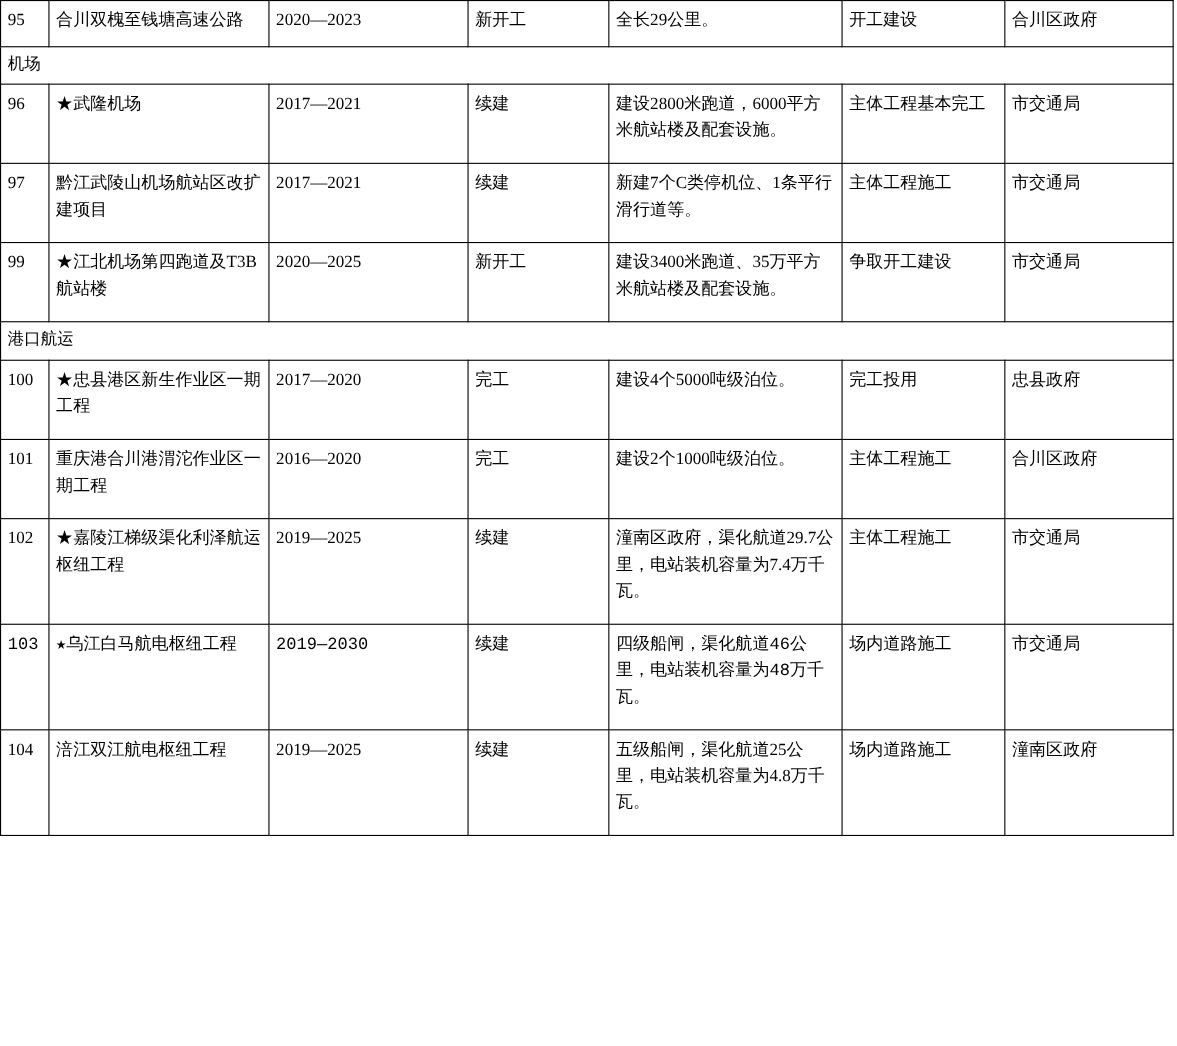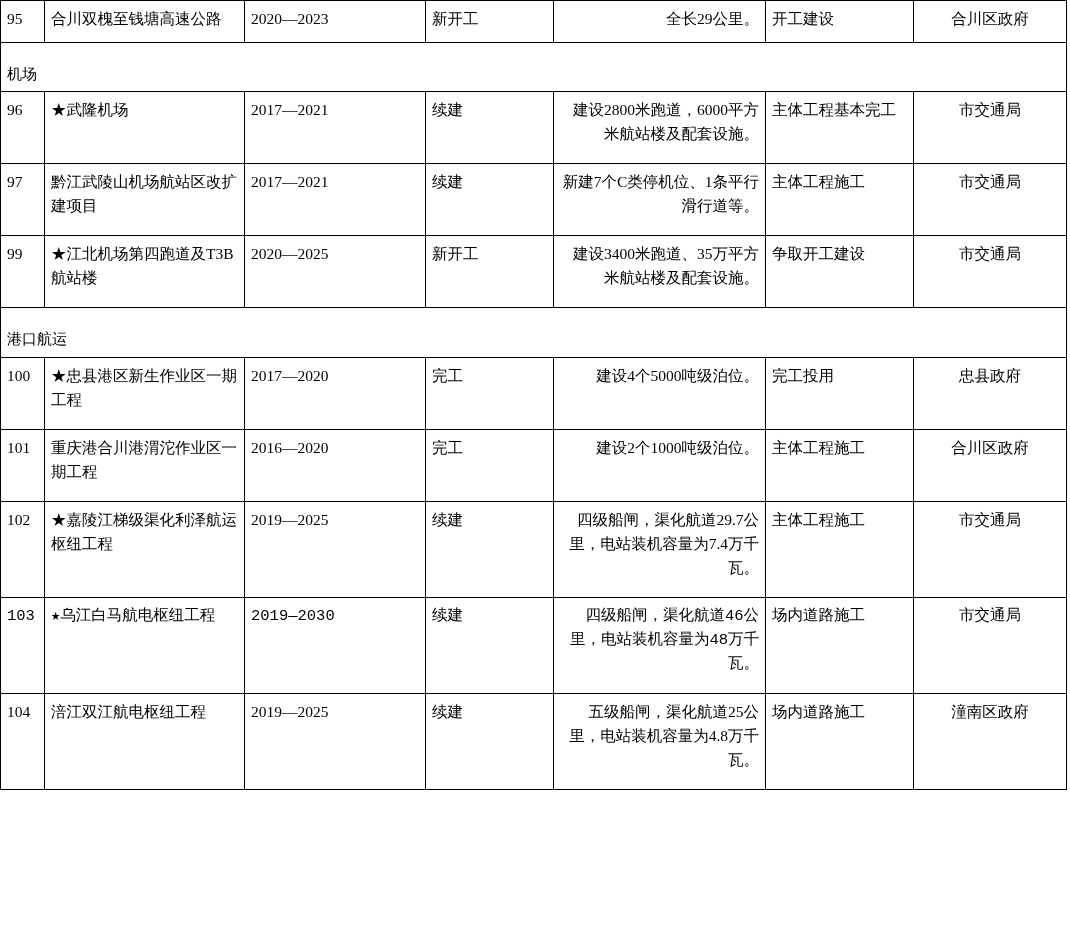--- a/index.html
+++ b/index.html
@@ -54,33 +54,33 @@
     text-align: left;
   }
   td.period {
     text-align: left;
     font-size: 15.5px;
   }
   td.status {
     text-align: left;
   }
   td.content {
-    text-align: right;
+    text-align: left;
     font-size: 15px;
     line-height: 1.6;
   }
   td.progress {
     text-align: left;
   }
   td.unit {
-    text-align: center;
+    text-align: left;
   }
   tr.section td {
     font-size: 15px;
-    padding-top: 20px;
+    padding-top: 5px;
     padding-bottom: 5px;
     height: 22px;
     margin-top: 24px;
   }
   .cut-row td {
     border-bottom: none;
   }
 </style>
 </head>
 <body>
@@ -165,21 +165,21 @@
         <td class="content">建设2个1000吨级泊位。</td>
         <td class="progress">主体工程施工</td>
         <td class="unit">合川区政府</td>
       </tr>
 
       <tr style="height:96px;margin-top:27px;">
         <td class="no">102</td>
         <td class="name">★嘉陵江梯级渠化利泽航运枢纽工程</td>
         <td class="period">2019—2025</td>
         <td class="status">续建</td>
-        <td class="content">四级船闸，渠化航道29.7公里，电站装机容量为7.4万千瓦。</td>
+        <td class="content">潼南区政府，渠化航道29.7公里，电站装机容量为7.4万千瓦。</td>
         <td class="progress">主体工程施工</td>
         <td class="unit">市交通局</td>
       </tr>
 
       <tr style="height:96px;font-family:Liberation Mono, monospace;">
         <td class="no">103</td>
         <td class="name">★乌江白马航电枢纽工程</td>
         <td class="period">2019—2030</td>
         <td class="status">续建</td>
         <td class="content">四级船闸，渠化航道46公里，电站装机容量为48万千瓦。</td>

